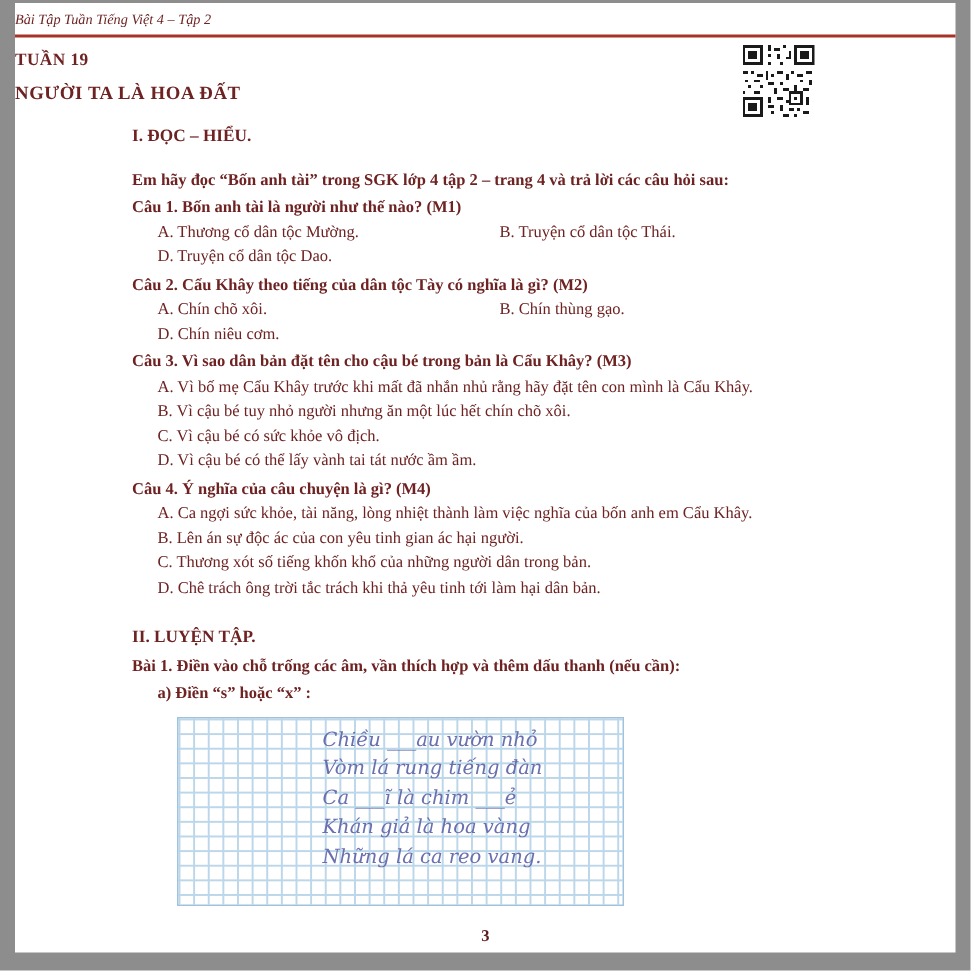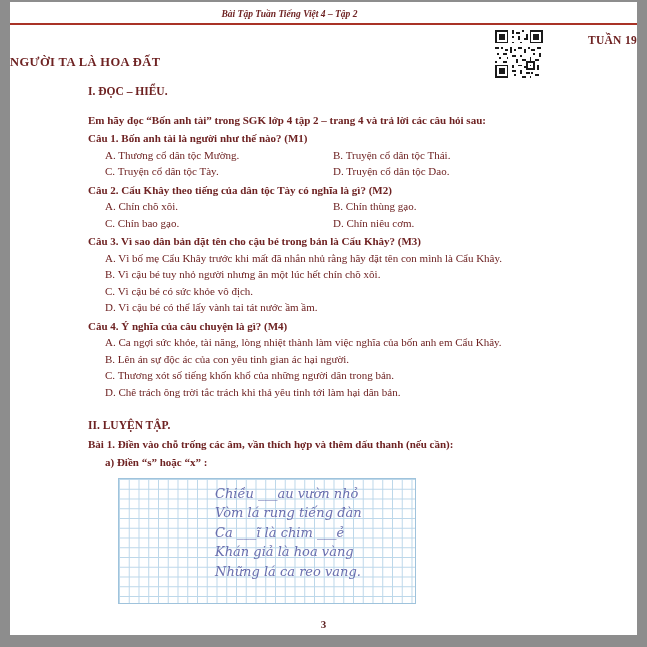--- a/index.html
+++ b/index.html
@@ -11,30 +11,30 @@
     overflow: hidden;
   }
   .page {
     position: relative;
     width: 627px; height: 633px;
     margin: 2px auto 0;
     background: #ffffff;
     color: #6e2222;
   }
   .page-header {
-    text-align: center;
+    text-align: left;
     font-style: italic;
-    font-weight: bold;
+    font-weight: normal;
     font-size: 9.5px;
     padding: 7px 68px 4px 0;
     border-bottom: 2px solid #a93226;
     color: #6e2222;
   }
   .week {
-    text-align: right; font-weight: bold;
+    text-align: left; font-weight: bold;
     font-size: 11.5px; margin-top: 9px;
     letter-spacing: 0.3px;
   }
   .lesson-title {
     font-weight: bold;
     font-size: 12.5px; margin-top: 9px;
     letter-spacing: 0.4px;
   }
   .qr {
     position: absolute; top: 28px; right: 94px;
@@ -124,29 +124,27 @@
   <div class="content">
 
     <div class="sec-heading">I. ĐỌC – HIỂU.</div>
 
     <div class="intro">Em hãy đọc “Bốn anh tài” trong SGK lớp 4 tập 2 – trang 4 và trả lời các câu hỏi sau:</div>
 
     <div class="q-title">Câu 1. Bốn anh tài là người như thế nào? (M1)</div>
     <div class="opts-2col">
       <div class="opt">A.  Thương cổ dân tộc Mường.</div>
       <div class="opt">B.  Truyện cổ dân tộc Thái.</div>
-      <div class="opt">C.  Truyện cổ dân tộc Tày.</div>
       <div class="opt">D.  Truyện cổ dân tộc Dao.</div>
     </div>
 
     <div class="q-title">Câu 2. Cẩu Khây theo tiếng của dân tộc Tày có nghĩa là gì? (M2)</div>
     <div class="opts-2col">
       <div class="opt">A.  Chín chõ xôi.</div>
       <div class="opt">B.  Chín thùng gạo.</div>
-      <div class="opt">C.  Chín bao gạo.</div>
       <div class="opt">D.  Chín niêu cơm.</div>
     </div>
 
     <div class="q-title">Câu 3. Vì sao dân bản đặt tên cho cậu bé trong bản là Cẩu Khây? (M3)</div>
     <div class="opts-1col">
       <div class="opt">A.  Vì bố mẹ Cẩu Khây trước khi mất đã nhắn nhủ rằng hãy đặt tên con mình là Cẩu Khây.</div>
       <div class="opt">B.  Vì cậu bé tuy nhỏ người nhưng ăn một lúc hết chín chõ xôi.</div>
       <div class="opt">C.  Vì cậu bé có sức khỏe vô địch.</div>
       <div class="opt">D.  Vì cậu bé có thể lấy vành tai tát nước ầm ầm.</div>
     </div>

